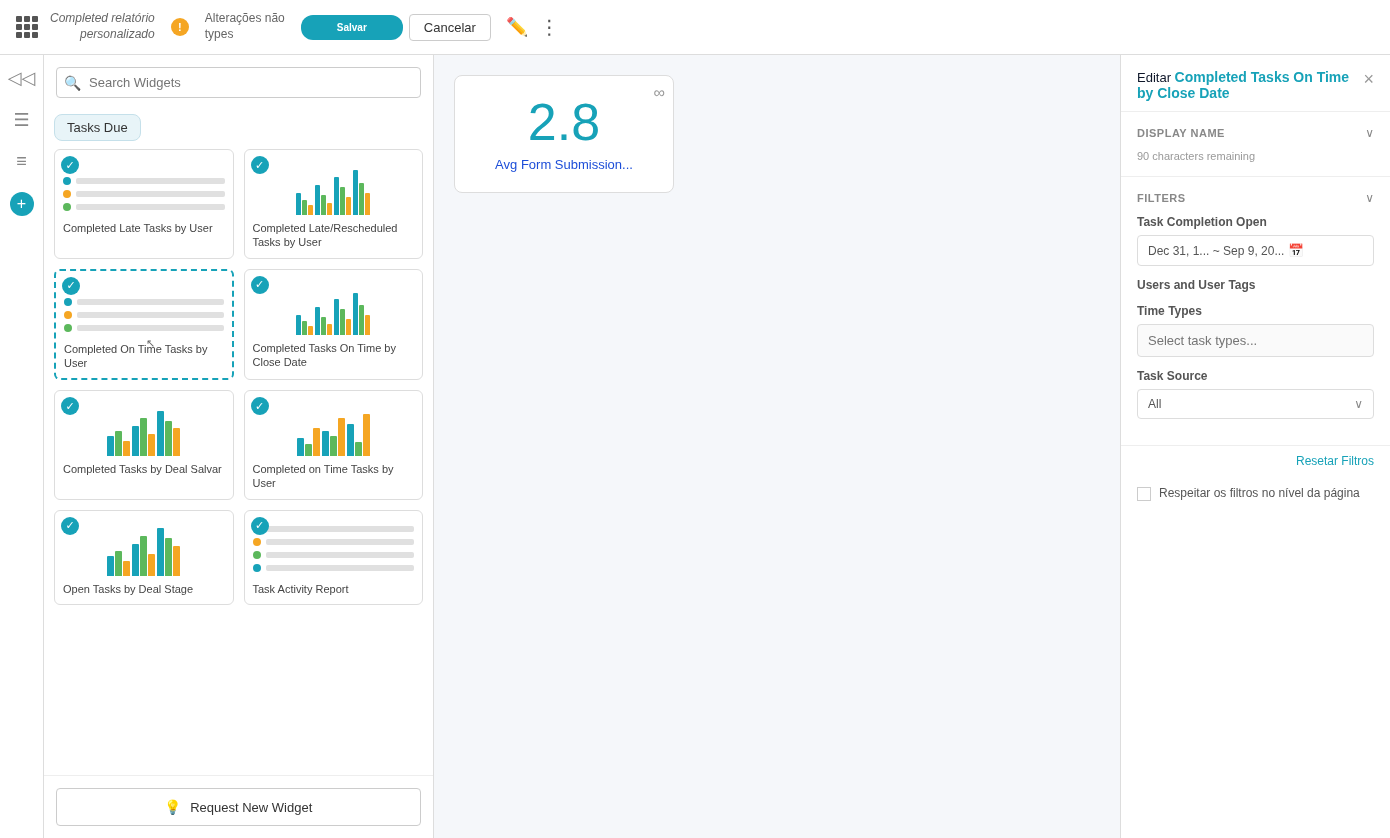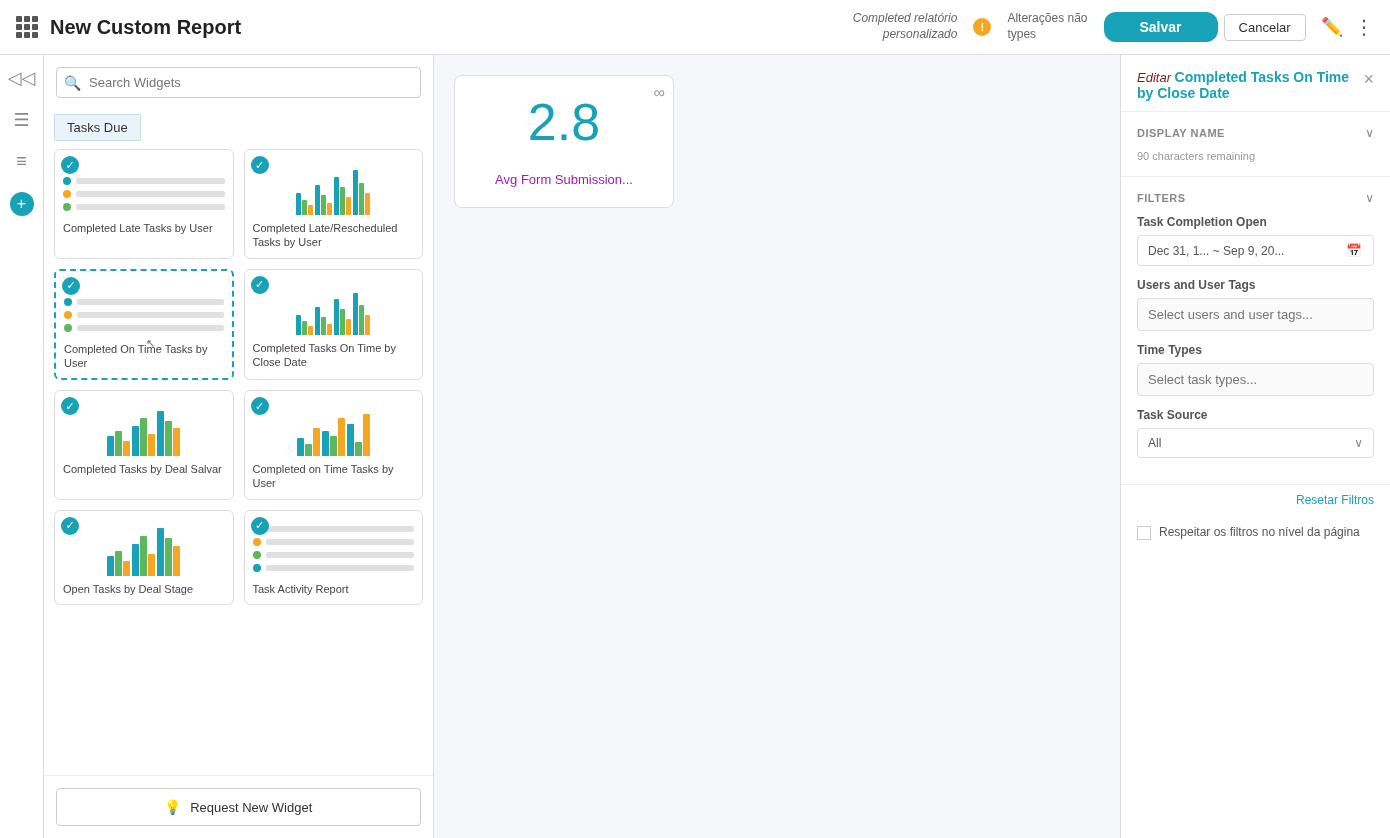--- a/index.html
+++ b/index.html
@@ -11,21 +11,21 @@
       background: #fff; border-bottom: 1px solid #ddd;
       padding: 0 16px; gap: 12px;
     }
     .grid-icon { display: grid; grid-template-columns: repeat(3,6px); gap: 2px; cursor: pointer; }
     .grid-dot { width: 6px; height: 6px; background: #555; border-radius: 1px; }
     .page-title { font-size: 20px; font-weight: bold; color: #222; flex: 1; }
     .header-right { display: flex; align-items: center; gap: 16px; }
     .editing-label { text-align: right; font-size: 12px; color: #666; font-style: italic; line-height: 1.3; }
     .warning-badge { background: #f5a623; color: #fff; border-radius: 50%; width: 18px; height: 18px; display: flex; align-items: center; justify-content: center; font-size: 11px; font-weight: bold; }
     .unsaved-label { font-size: 12px; color: #666; line-height: 1.3; }
-    .btn-salvar { background: #17a2b8; color: #fff; border: none; border-radius: 12px; padding: 7px 36px; font-size: 14px; font-weight: bold; cursor: pointer; }
+    .btn-salvar { background: #17a2b8; color: #fff; border: none; border-radius: 12px; padding: 7px 36px; font-size: 10px; font-weight: bold; cursor: pointer; }
     .btn-cancelar { background: #fff; color: #333; border: 1px solid #ccc; border-radius: 4px; padding: 5px 14px; font-size: 13px; cursor: pointer; }
     .header-actions { display: flex; flex-direction: column; gap: 4px; align-items: flex-end; }
     .pencil-icon { font-size: 18px; color: #17a2b8; cursor: pointer; }
     .dots-icon { font-size: 20px; color: #555; cursor: pointer; }
     .action-icons { display: flex; gap: 10px; align-items: center; }
 
     
     .main-layout { display: flex; height: calc(838px - 55px); }
 
     
@@ -38,21 +38,21 @@
     .search-bar { padding: 12px 12px 8px; }
     .search-input-wrap { position: relative; }
     .search-input-wrap input { width: 100%; padding: 7px 12px 7px 32px; border: 1px solid #ccc; border-radius: 4px; font-size: 13px; color: #999; outline: none; }
     .search-icon { position: absolute; left: 8px; top: 50%; transform: translateY(-50%); color: #999; font-size: 14px; }
     .expand-all-bar { display: flex; justify-content: flex-end; padding: 4px 12px; border-bottom: 1px solid #eee; }
     .expand-all-btn { background: none; border: none; color: #17a2b8; font-size: 13px; cursor: pointer; display: flex; align-items: center; gap: 4px; }
     .expand-icon { font-size: 12px; }
 
     
     .widget-list { flex: 1; overflow-y: auto; padding: 8px 10px; }
-    .tasks-due-chip { background: #e8f4f8; border: 1px solid #c5e0ea; border-radius: 0; padding: 5px 12px; color: #333; font-size: 13px; display: inline-block; margin-bottom: 8px; }
+    .tasks-due-chip { background: #e8f4f8; border: 1px solid #c5e0ea; border-radius: 8px; padding: 5px 12px; color: #333; font-size: 13px; display: inline-block; margin-bottom: 8px; }
     .widget-grid { display: grid; grid-template-columns: 1fr 1fr; gap: 10px; margin-bottom: 10px; }
     .widget-card { border: 1px solid #ddd; border-radius: 6px; padding: 10px 8px 8px; position: relative; background: #fff; cursor: pointer; }
     .widget-card.selected { border: 2px dashed #17a2b8; }
     .check-icon { position: absolute; top: 6px; left: 6px; width: 18px; height: 18px; background: #17a2b8; border-radius: 50%; display: flex; align-items: center; justify-content: center; color: #fff; font-size: 11px; }
     .widget-thumb { height: 55px; display: flex; align-items: flex-end; justify-content: center; margin-bottom: 6px; gap: 2px; overflow: hidden; }
     .widget-label { font-size: 11px; color: #444; line-height: 1.3; }
 
     
     .bar-chart { display: flex; align-items: flex-end; gap: 2px; height: 50px; }
     .bar-group { display: flex; align-items: flex-end; gap: 1px; }
@@ -67,36 +67,36 @@
     
     .add-widget-wrap { padding: 12px; border-top: 1px solid #eee; }
     .add-widget-btn { width: 100%; background: #fff; border: 1px solid #ccc; border-radius: 4px; padding: 10px; font-size: 13px; color: #333; cursor: pointer; display: flex; align-items: center; justify-content: center; gap: 8px; }
     .lightbulb { font-size: 14px; }
 
     
     .canvas-area { flex: 1; padding: 20px; overflow: auto; background: #f5f7fa; }
     .widget-on-canvas { background: #fff; border-radius: 8px; border: 1px solid #ddd; padding: 20px; width: 220px; display: flex; flex-direction: column; align-items: center; position: relative; }
     .canvas-widget-menu { position: absolute; top: 8px; right: 8px; font-size: 16px; color: #999; cursor: pointer; }
     .canvas-big-number { font-size: 52px; font-weight: 300; color: #17a2b8; line-height: 1; }
-    .canvas-label { font-size: 13px; color: #a21caf; margin-top: 24px; text-align: left; }
+    .canvas-label { font-size: 13px; color: #1d4ed8; margin-top: 9px; text-align: left; }
 
     
     .edit-panel { width: 270px; background: #fff; border-left: 1px solid #ddd; display: flex; flex-direction: column; overflow-y: auto; }
     .edit-panel-header { padding: 14px 16px 10px; border-bottom: 1px solid #eee; display: flex; justify-content: space-between; align-items: flex-start; }
-    .edit-title-prefix { font-size: 13px; color: #7f1d1d; font-style: italic; }
+    .edit-title-prefix { font-size: 13px; color: #0f172a; }
     .edit-title-name { font-size: 14px; font-weight: bold; color: #17a2b8; }
     .close-btn { background: none; border: none; font-size: 18px; color: #999; cursor: pointer; }
     .edit-section { padding: 14px 16px; border-bottom: 1px solid #eee; }
     .edit-section-header { display: flex; justify-content: space-between; align-items: center; margin-bottom: 10px; cursor: pointer; }
     .edit-section-title { font-size: 11px; font-weight: bold; color: #888; letter-spacing: 0.5px; text-transform: uppercase; }
     .section-chevron { color: #888; font-size: 12px; }
     .display-name-input { width: 100%; padding: 8px 10px; border: 1px solid #ddd; border-radius: 4px; font-size: 13px; color: #bbb; background: #fafafa; }
     .chars-remaining { font-size: 11px; color: #999; margin-top: 4px; }
     .filter-label { font-size: 12px; color: #555; margin-bottom: 6px; font-weight: 600; }
-    .date-input { display: flex; align-items: center; border: 1px solid #ddd; border-radius: 4px; padding: 7px 10px; font-size: 12px; color: #555; gap: 4px; justify-content: space-between; }
+    .date-input { display: flex; align-items: center; border: 1px solid #ddd; border-radius: 4px; padding: 7px 10px; font-size: 12px; color: #555; gap: 4px; }
     .cal-icon { color: #999; font-size: 13px; }
     .select-wrap { display: flex; align-items: center; border: 1px solid #ddd; border-radius: 4px; padding: 7px 10px; font-size: 12px; color: #555; justify-content: space-between; }
     .select-chevron { color: #888; font-size: 12px; }
     .reset-btn { background: none; border: none; color: #17a2b8; font-size: 12px; cursor: pointer; display: block; margin: 8px 16px; text-align: right; }
     .checkbox-row { display: flex; align-items: flex-start; gap: 8px; padding: 10px 16px; font-size: 12px; color: #555; }
     .checkbox { width: 14px; height: 14px; border: 1px solid #ccc; flex-shrink: 0; margin-top: 1px; }
 
     
     .widget-list::-webkit-scrollbar { width: 6px; }
     .widget-list::-webkit-scrollbar-thumb { background: #ccc; border-radius: 3px; }
@@ -109,21 +109,20 @@
     <div class="grid-dot"></div>
       <div class="grid-dot"></div>
       <div class="grid-dot"></div>
     <div class="grid-dot"></div>
       <div class="grid-dot"></div>
       <div class="grid-dot"></div>
     <div class="grid-dot"></div>
       <div class="grid-dot"></div>
       <div class="grid-dot"></div>
   </div>
-  <h1 class="page-title">New Custom Report</h1>
   <div class="header-right">
     <div class="editing-label">
       <div>Completed relatório</div>
       <div>personalizado</div>
     </div>
     <div class="warning-badge">!</div>
     <div class="unsaved-label">
       <div>Alterações não</div>
       <div>types</div>
     </div>
@@ -422,21 +421,20 @@
       <div style="margin-bottom:12px;">
         <div class="filter-label">Task Completion Open</div>
         <div class="date-input">
           <span>Dec 31, 1...  ~  Sep 9, 20...</span>
           <span class="cal-icon">📅</span>
         </div>
       </div>
 
       <div style="margin-bottom:12px;">
         <div class="filter-label">Users and User Tags</div>
-        <input class="display-name-input" type="text" style="color: rgb(187, 187, 187);" placeholder="Select users and user tags...">
       </div>
 
       <div style="margin-bottom:12px;">
         <div class="filter-label">Time Types</div>
         <input class="display-name-input" type="text" style="color: rgb(187, 187, 187);" placeholder="Select task types...">
       </div>
 
       <div style="margin-bottom:12px;">
         <div class="filter-label">Task Source</div>
         <div class="select-wrap">

